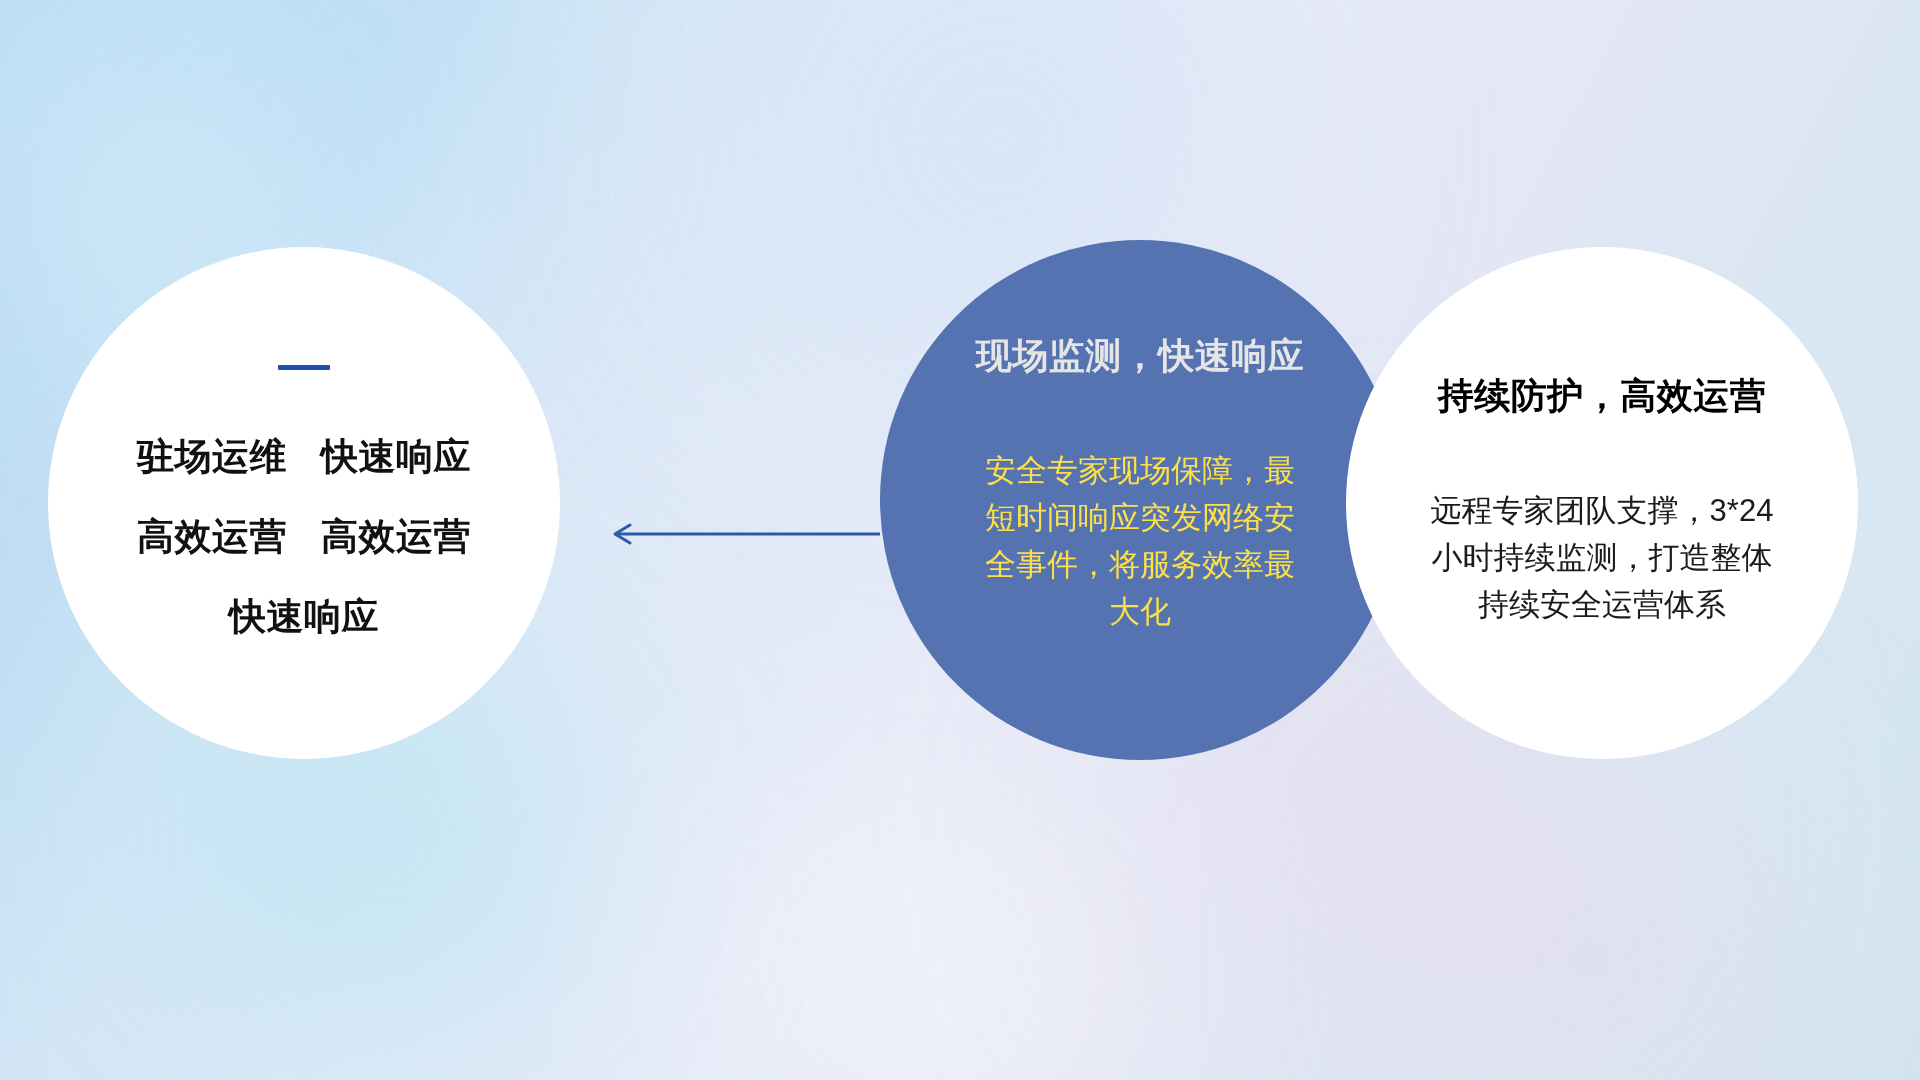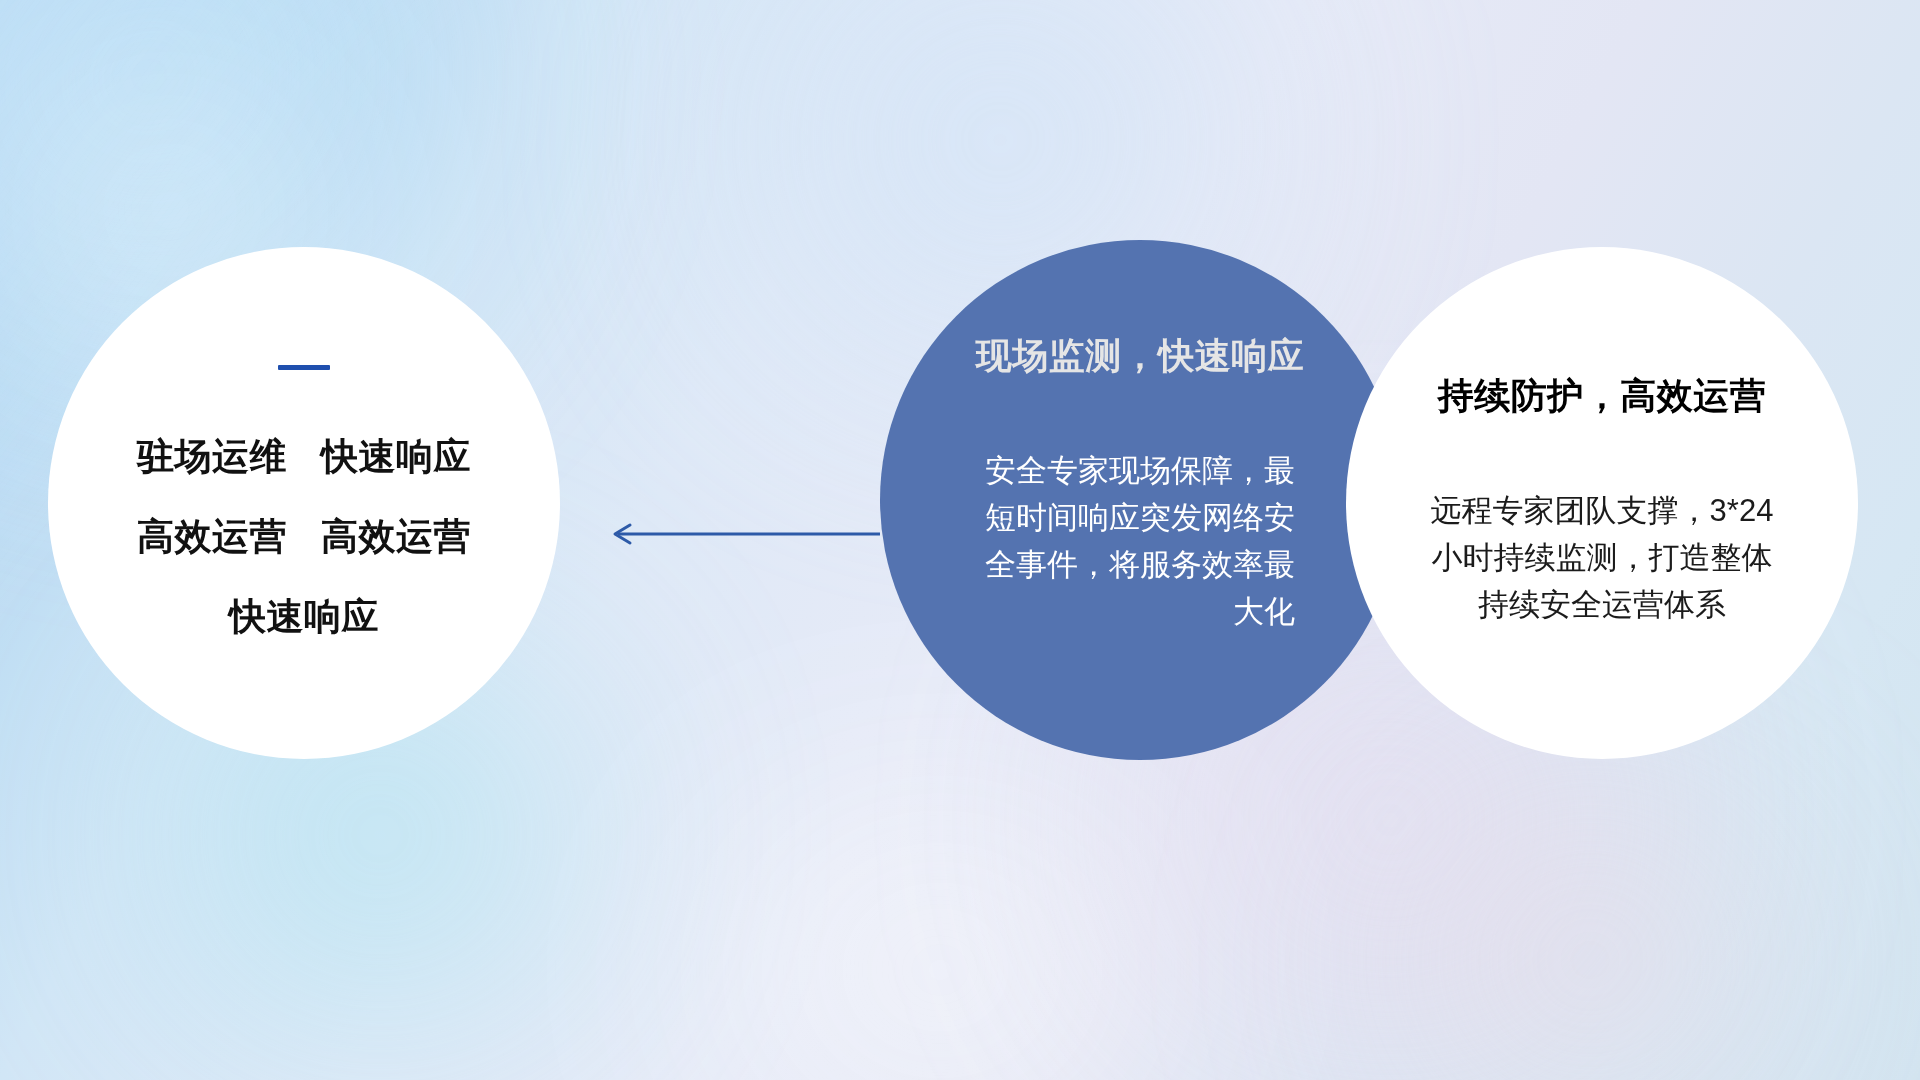--- a/index.html
+++ b/index.html
@@ -177,21 +177,21 @@
   .circle-mid .circle-title { color: #e5e5e5; }
   .circle-right .circle-title { color: #000000; margin-top: 27px; }
 
   .circle-body {
     margin-top: 66px;
     font-size: 31px;
     line-height: 1.52;
     text-align: center;
     width: 310px;
   }
-  .circle-mid .circle-body { color: #ffffff; text-align: right; }
+  .circle-mid .circle-body { color: #fde047; }
   .circle-right .circle-body { color: #1b1b1b; width: 350px; }
 </style>
 </head>
 <body>
 
 <div id="slide">
 
   <div class="bg-base"></div>
   <div class="bg-blob blob-a"></div>
   <div class="bg-blob blob-b"></div>

